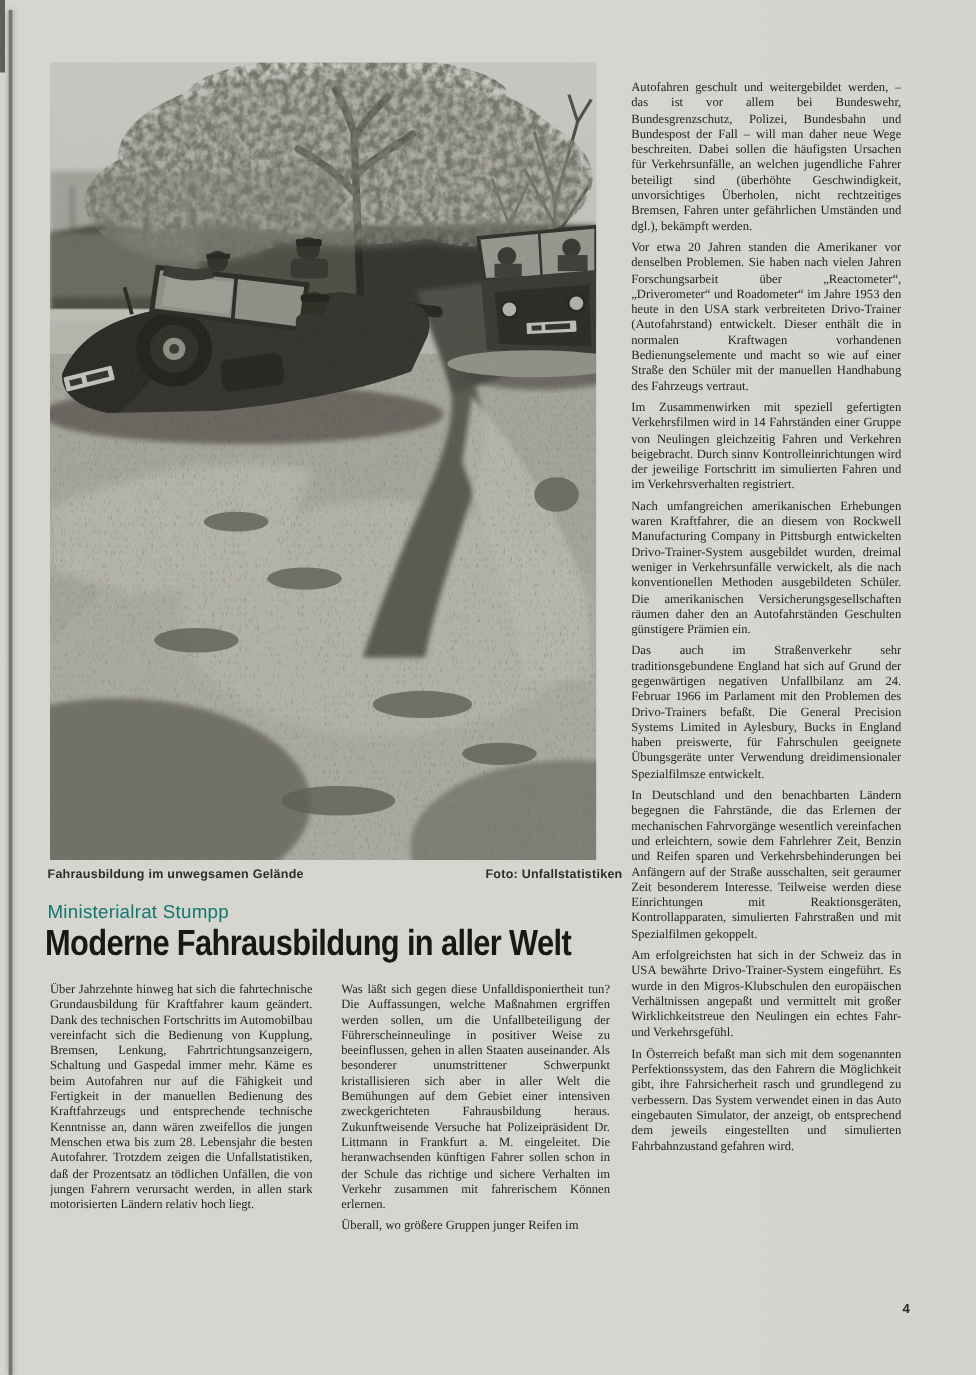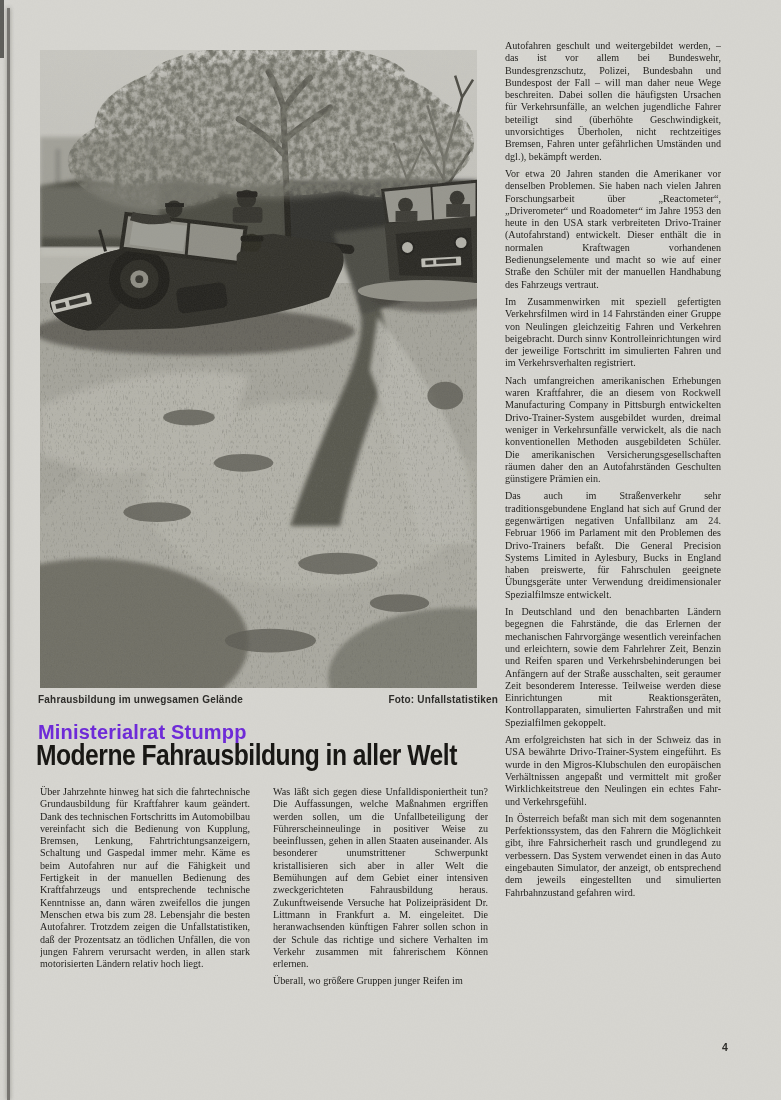--- a/index.html
+++ b/index.html
@@ -12,33 +12,33 @@
   .edge-line{position:absolute;left:7px;top:8px;width:3px;height:1092px;
     background:rgba(58,57,52,.62);box-shadow:0 0 4px rgba(58,57,52,.45);}
   .corner-mark{position:absolute;left:0;top:0;width:4px;height:58px;background:rgba(42,42,38,.7);}
   figure.photo{margin:0;position:absolute;left:40px;top:50px;width:437px;height:638px;
     background:#bdbcb6;overflow:hidden;}
   .caption-row{position:absolute;left:38px;top:694px;width:460px;
     display:flex;justify-content:space-between;align-items:baseline;
     font-family:"Liberation Sans", sans-serif;font-weight:bold;font-size:10px;
     letter-spacing:.2px;color:#2b2a27;}
   .kicker{position:absolute;left:38px;top:721px;
-    font-family:"Liberation Sans", sans-serif;font-weight:bold;font-size:20px;
-    letter-spacing:.2px;color:#6d28d9;}
+    font-family:"Liberation Sans", sans-serif;font-weight:normal;font-size:15px;
+    letter-spacing:.2px;color:#0f766e;}
   h1.headline{position:absolute;left:36px;top:739px;margin:0;white-space:nowrap;
     font-family:"Liberation Sans", sans-serif;font-weight:bold;font-size:29px;
     letter-spacing:-.6px;color:#161512;
     transform:scaleX(.85);transform-origin:left top;}
   .col{position:absolute;text-align:justify;color:#22211e;
     font-size:10.1px;line-height:12.3px;overflow:hidden;
     -webkit-hyphens:auto;hyphens:auto;}
   .col p{margin:0 0 5px 0;}
   .col1{left:40px;top:786px;width:210px;height:280px;}
   .col2{left:273px;top:786px;width:215px;height:280px;}
-  .col3{left:505px;top:40px;width:216px;height:998px;}
+  .col3{left:505px;top:65px;width:216px;height:998px;}
   .pageno{position:absolute;left:722px;top:1041px;
     font-family:"Liberation Sans", sans-serif;font-weight:bold;font-size:10.5px;color:#2b2a27;}
   .grain{position:absolute;inset:0;pointer-events:none;opacity:.55;}
 </style>
 </head>
 <body>
 
 <div class="page">
 
   <div class="edge-line"></div>

